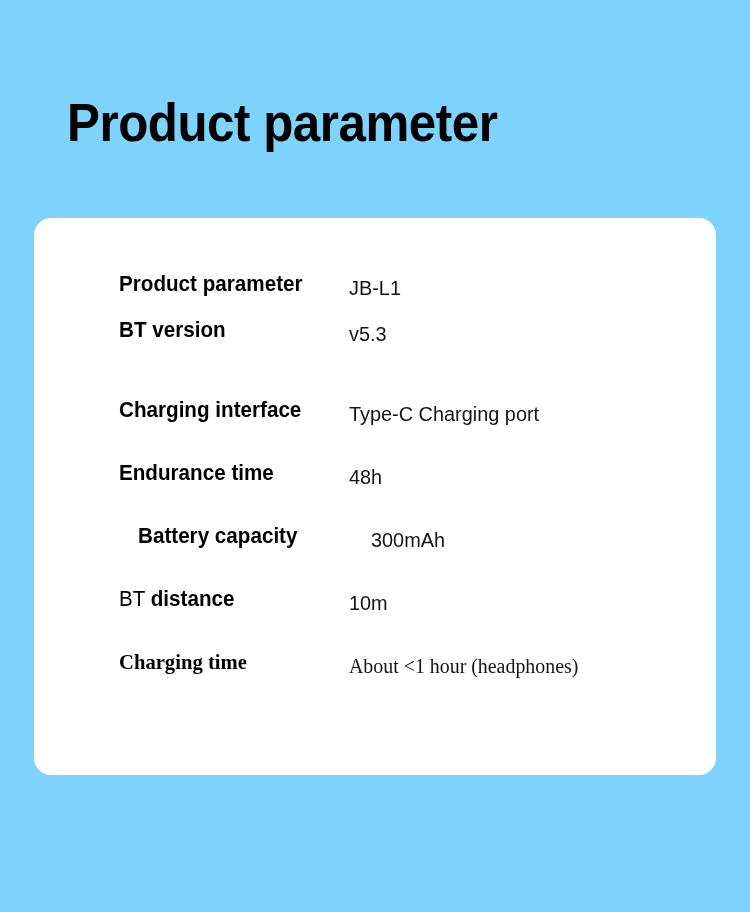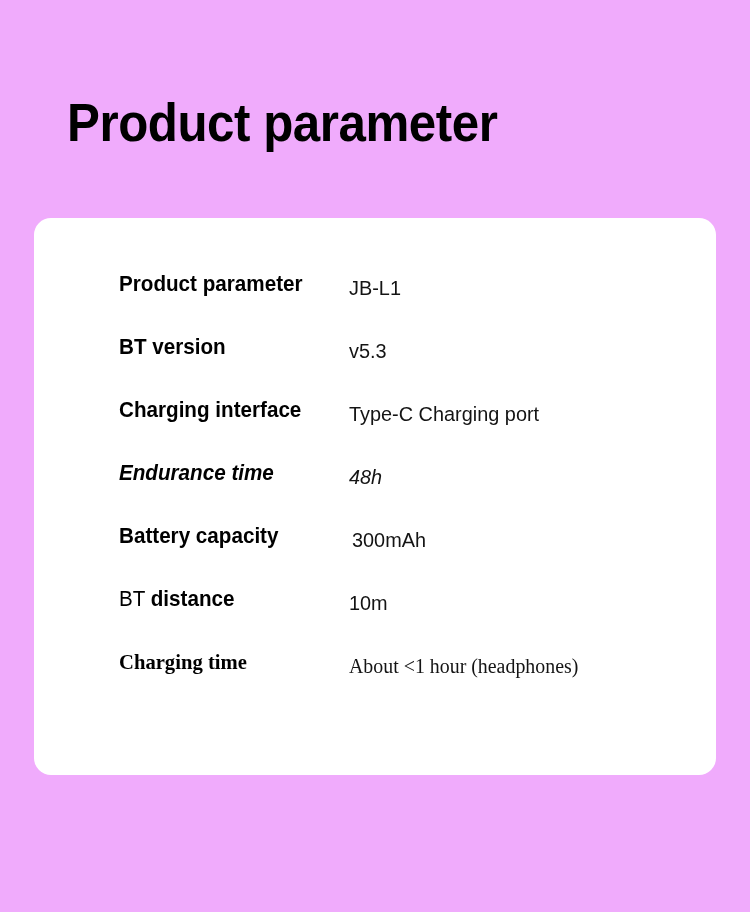--- a/index.html
+++ b/index.html
@@ -12,21 +12,21 @@
     height: 912px;
     background: #e8e8e8;
     font-family: "Liberation Sans", "DejaVu Sans", sans-serif;
     -webkit-font-smoothing: antialiased;
     overflow: hidden;
   }
   .page {
     position: relative;
     width: 750px;
     height: 912px;
-    background: #f0abfc;
+    background: #7dd3fc;
   }
 
   
   .page-title {
     position: absolute;
     left: 67px;
     top: 92px;
     font-size: 53px;
     line-height: 62px;
     font-weight: 700;
@@ -101,36 +101,36 @@
   <div class="page-title">Product parameter</div>
 
   <div class="spec-card">
     <div class="spec-table">
 
       <div class="spec-row" style="top:46px;">
         <div class="spec-label">Product parameter</div>
         <div class="spec-value">JB-L1</div>
       </div>
 
-      <div class="spec-row" style="top:109px;">
+      <div class="spec-row" style="top:92px;">
         <div class="spec-label">BT version</div>
         <div class="spec-value">v5.3</div>
       </div>
 
       <div class="spec-row" style="top:172px;padding-left:48px;">
         <div class="spec-label">Charging interface</div>
         <div class="spec-value">Type-C Charging port</div>
       </div>
 
-      <div class="spec-row" style="top:235px;font-style:italic;">
+      <div class="spec-row" style="top:235px;">
         <div class="spec-label">Endurance time</div>
         <div class="spec-value">48h</div>
       </div>
 
-      <div class="spec-row" style="top:298px;">
+      <div class="spec-row" style="top:298px;margin-left:19px;">
         <div class="spec-label">Battery capacity</div>
         <div class="spec-value indented">300mAh</div>
       </div>
 
       <div class="spec-row" style="top:361px;text-decoration:underline;">
         <div class="spec-label">
           <span class="prefix-light">BT </span><span>distance</span>
         </div>
         <div class="spec-value">10m</div>
       </div>

